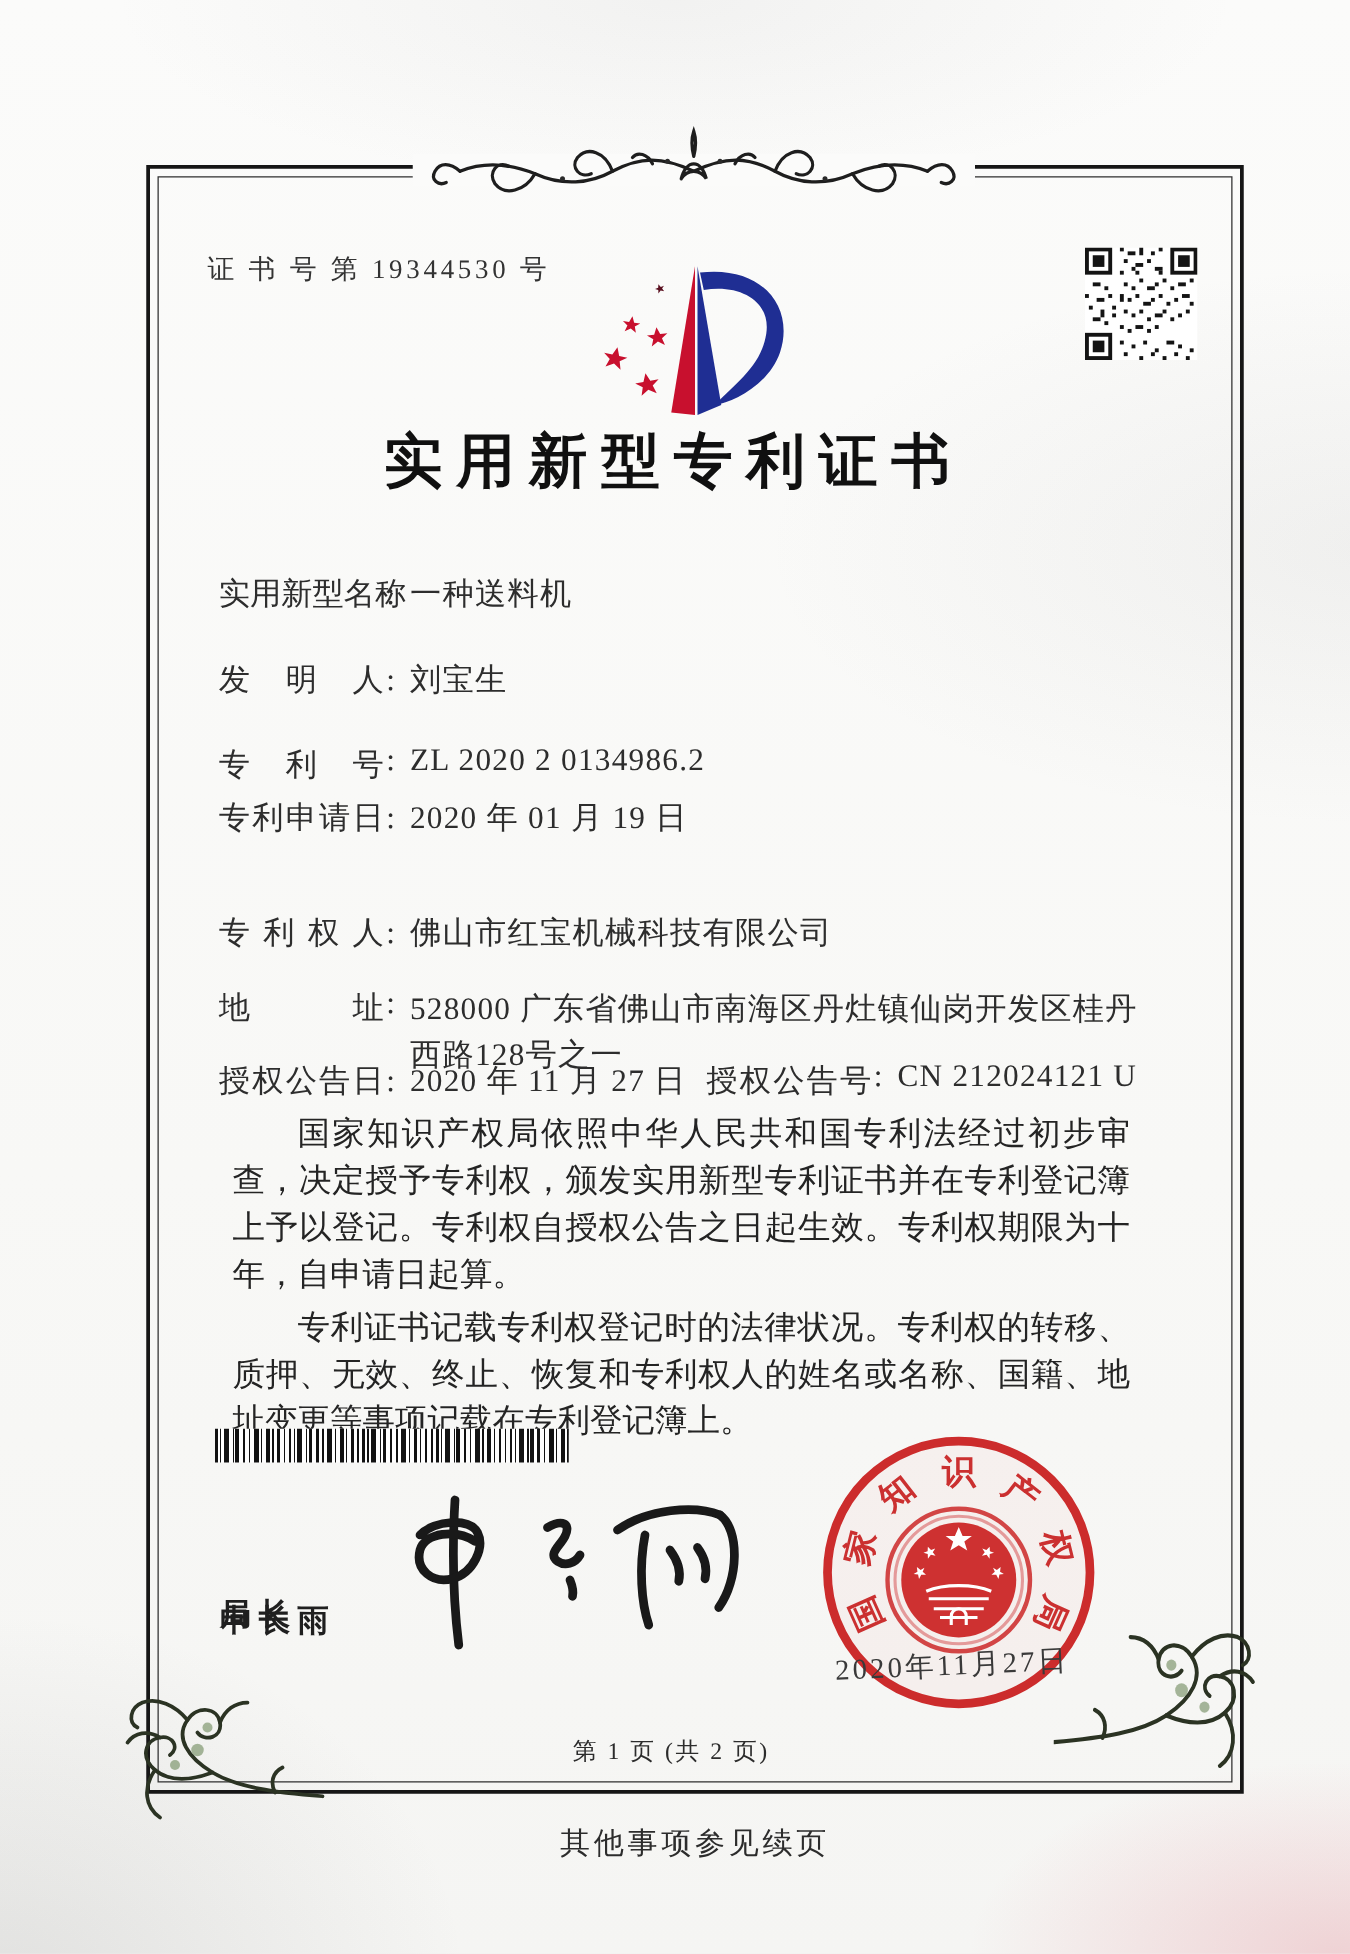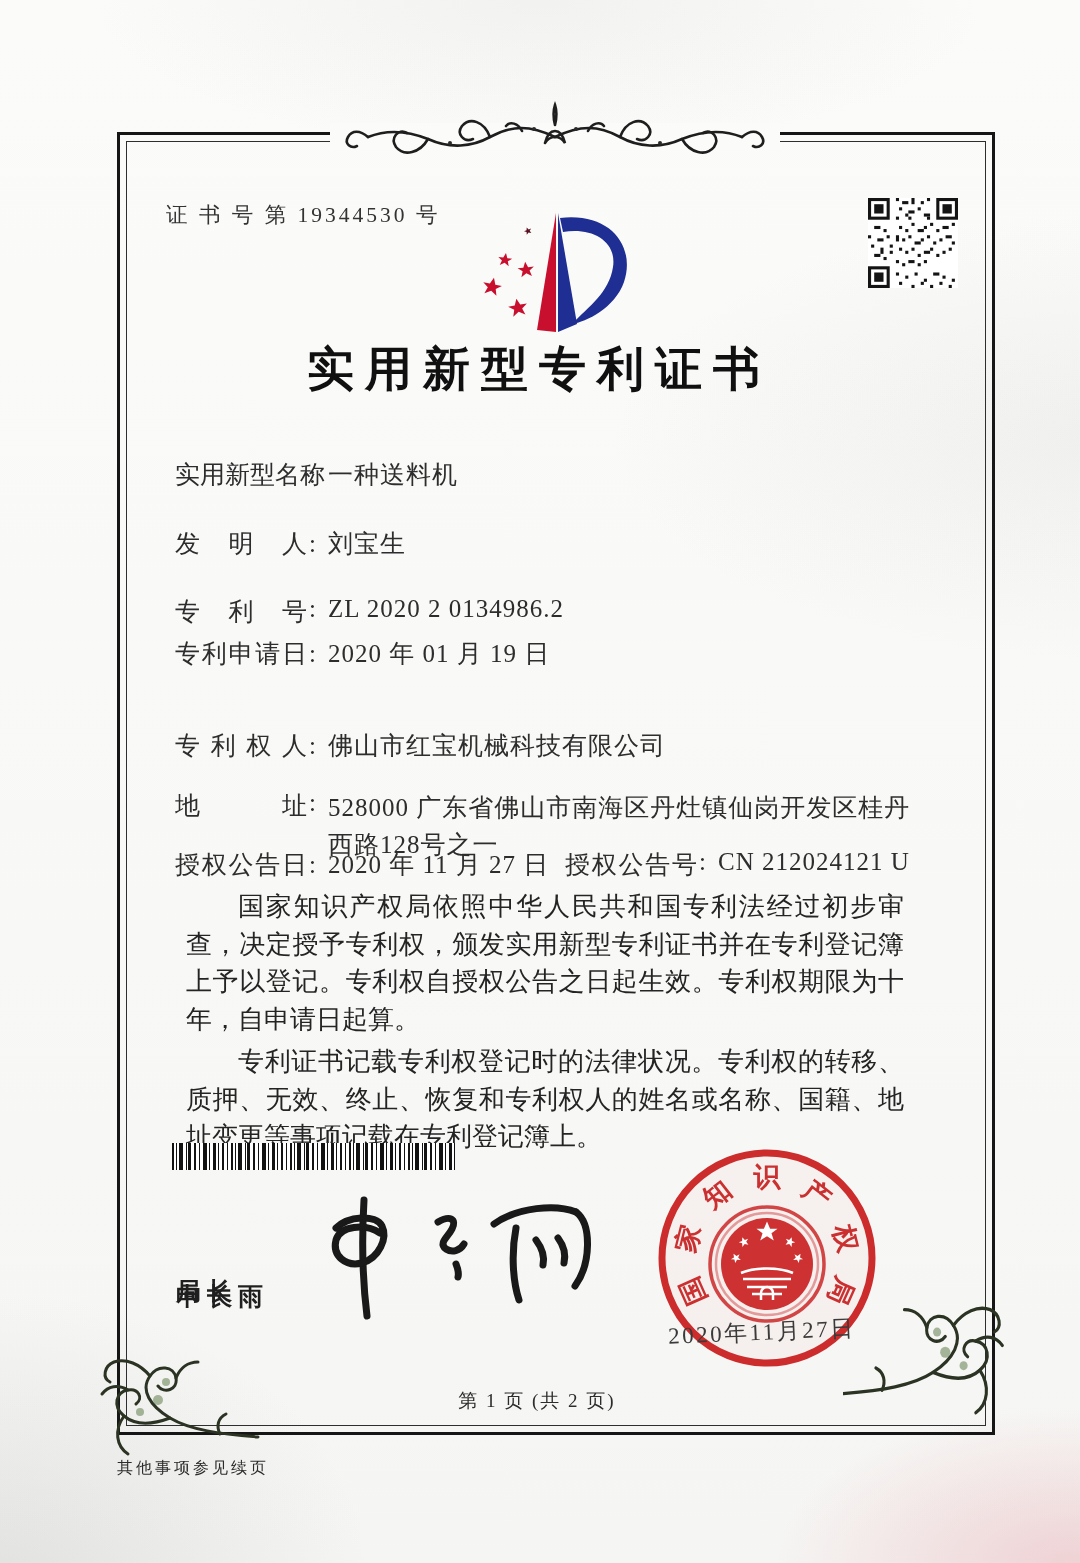--- a/index.html
+++ b/index.html
@@ -87,22 +87,22 @@
   .seal-date{
     position:absolute;left:668px;top:1316px;width:220px;
     font-size:23px;color:#3a3a3a;letter-spacing:2.5px;white-space:nowrap;
     transform:rotate(-2.5deg);
   }
   .page-info{
     position:absolute;left:117px;top:1388px;width:840px;text-align:center;
     font-size:19px;color:#2c2c2c;letter-spacing:2px;
   }
   .cont-note{
-    position:absolute;left:117px;top:1458px;width:878px;text-align:left;
-    font-size:16px;color:#2c2c2c;letter-spacing:3px;
+    position:absolute;left:117px;top:1458px;width:878px;text-align:center;
+    font-size:24px;color:#2c2c2c;letter-spacing:3px;
   }
   .ornament{position:absolute;left:330px;top:85px;}
   .fl-bl{position:absolute;left:70px;top:1348px;}
   .fl-br{position:absolute;left:843px;top:1292px;}
   svg text{font-family:"Liberation Serif","DejaVu Serif",serif;}
 </style>
 </head>
 <body>
 
 <div class="page">

